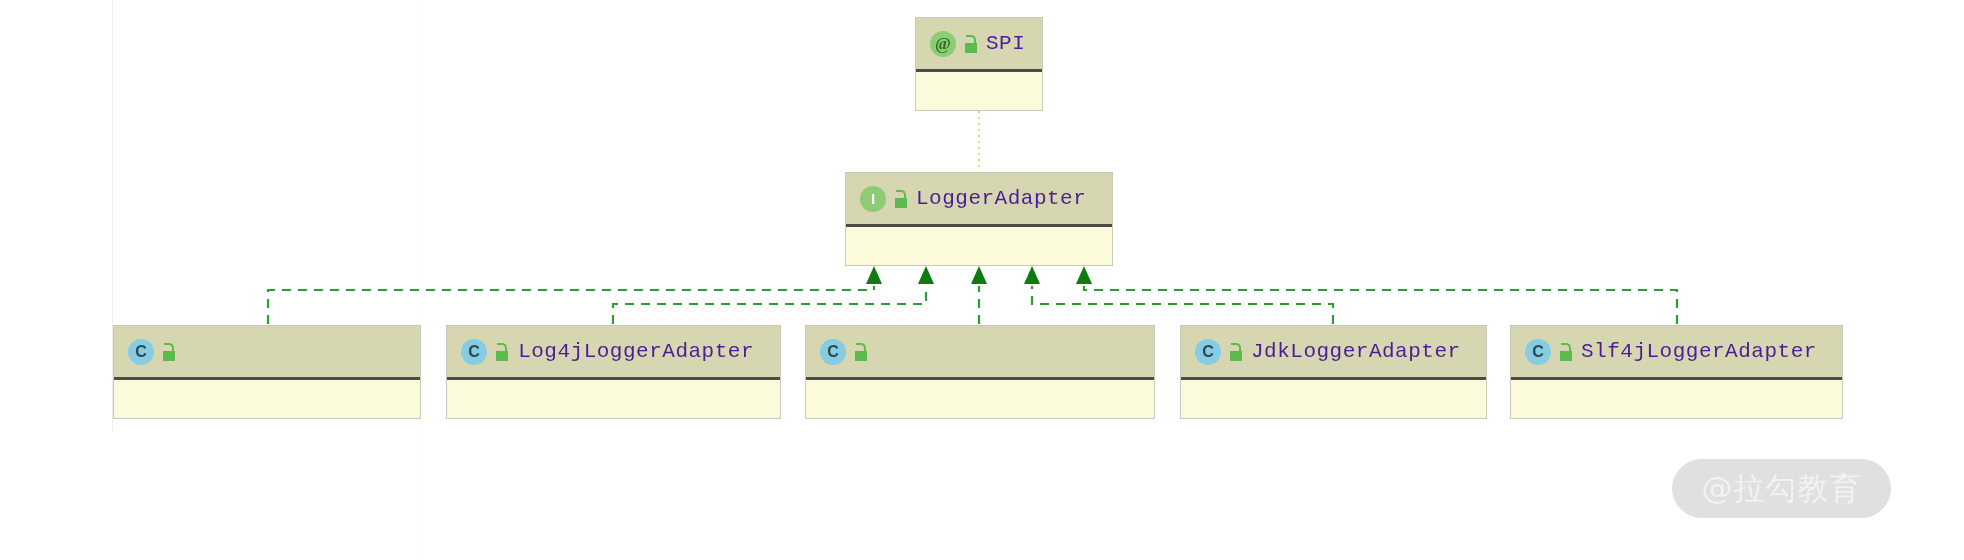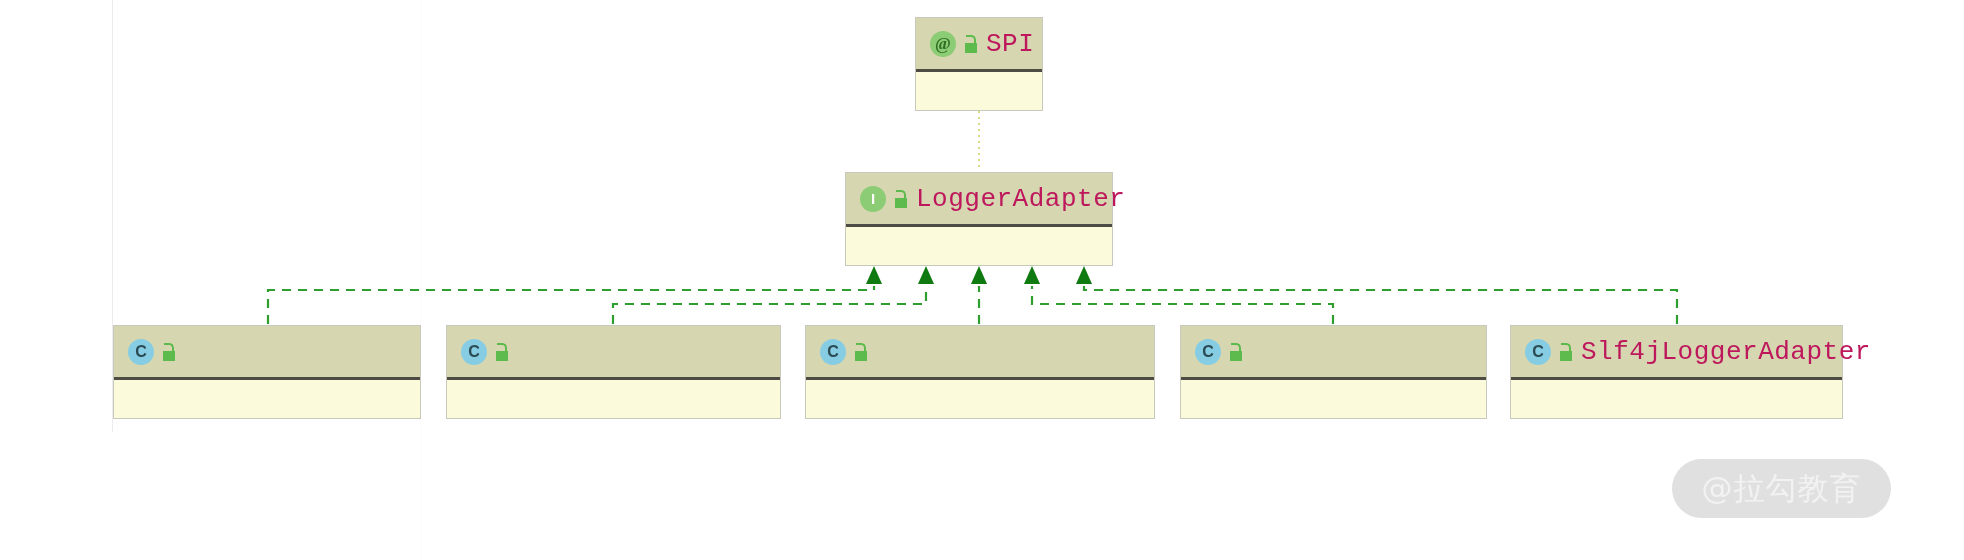--- a/index.html
+++ b/index.html
@@ -115,22 +115,22 @@
     border: 2px solid #5dbb4e;
     border-bottom: none;
     border-left: none;
     border-radius: 0 5px 0 0;
   }
 
   .uml-title {
     flex: 1 1 auto;
     text-align: right;
     font-family: "Liberation Mono", "DejaVu Sans Mono", monospace;
-    font-size: 26px;
-    color: #be185d;
+    font-size: 21px;
+    color: #4c1d95;
     letter-spacing: 0.5px;
     white-space: nowrap;
     padding-right: 12px;
   }
 
   
   .conn-svg {
     position: absolute;
     left: 0;
     top: 0;
@@ -231,20 +231,21 @@
     <div class="uml-body"></div>
   </div>
 
   <div class="uml-node" style="left:446px; top:325px; width:335px;">
     <div class="uml-header">
       <span class="type-icon klass">C</span>
       <span class="lock-icon">
         <span class="lock-shackle"></span>
           <span class="lock-body"></span>
       </span>
+      <span class="uml-title">Log4jLoggerAdapter</span>
     </div>
     <div class="uml-body"></div>
   </div>
 
   <div class="uml-node" style="left:805px; top:325px; width:350px;">
     <div class="uml-header">
       <span class="type-icon klass">C</span>
       <span class="lock-icon">
         <span class="lock-shackle"></span>
           <span class="lock-body"></span>
@@ -253,20 +254,21 @@
     <div class="uml-body"></div>
   </div>
 
   <div class="uml-node" style="left:1180px; top:325px; width:307px;">
     <div class="uml-header">
       <span class="type-icon klass">C</span>
       <span class="lock-icon">
         <span class="lock-shackle"></span>
           <span class="lock-body"></span>
       </span>
+      <span class="uml-title">JdkLoggerAdapter</span>
     </div>
     <div class="uml-body"></div>
   </div>
 
   <div class="uml-node" style="left:1510px; top:325px; width:333px;">
     <div class="uml-header">
       <span class="type-icon klass">C</span>
       <span class="lock-icon">
         <span class="lock-shackle"></span>
           <span class="lock-body"></span>

